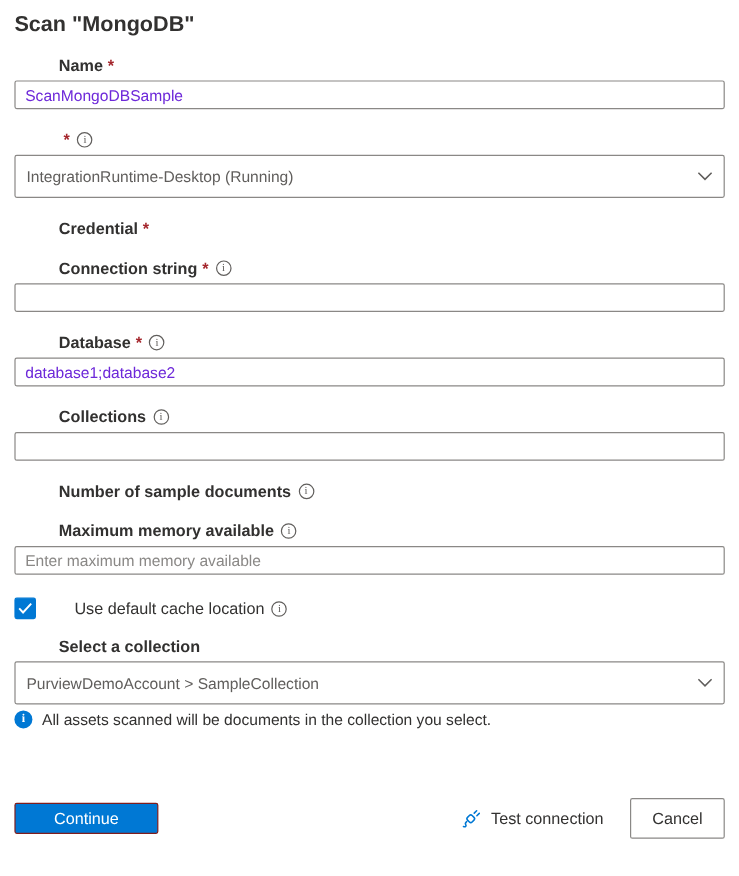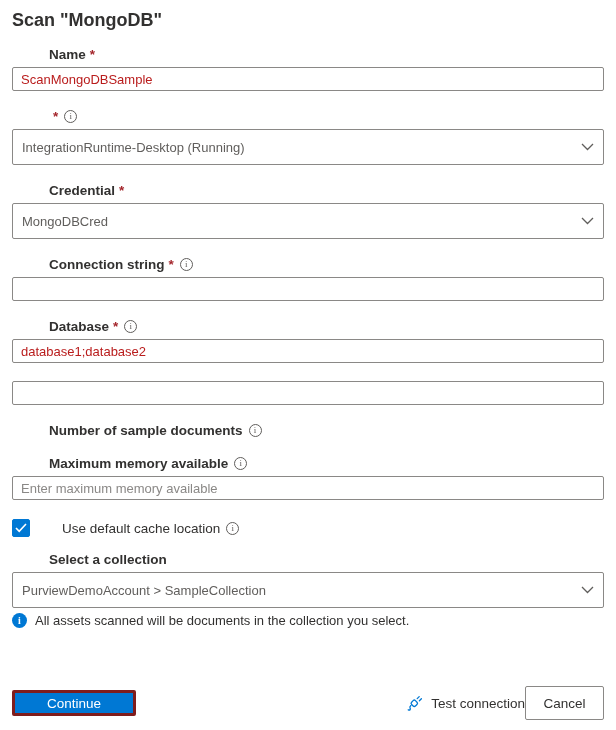--- a/index.html
+++ b/index.html
@@ -31,21 +31,21 @@
     font-size: 9px; line-height: 1; font-weight: 400; color: #605e5c;
     font-family: "Liberation Serif", serif;
     cursor: default; flex: 0 0 auto;
   }
   .info-icon::before { content: "i"; }
   .text-input {
     width: 100%; height: 24px;
     border: 1px solid #8a8886; border-radius: 2px;
     padding: 0 8px; font-size: 13px;
     font-family: "Liberation Sans", sans-serif;
-    color: #b91c1c; background: #fff; outline: none;
+    color: #6d28d9; background: #fff; outline: none;
   }
   .text-input::placeholder { color: #8a8886; opacity: 1; }
   .dropdown {
     display: flex; align-items: center; justify-content: space-between;
     width: 100%; height: 36px;
     border: 1px solid #8a8886; border-radius: 2px;
     padding: 0 9px; background: #fff; cursor: pointer;
   }
   .dropdown .value { font-size: 13px; color: #605e5c; white-space: nowrap; overflow: hidden; }
   .chevron { flex: 0 0 auto; margin-left: 8px; display: flex; }
@@ -75,31 +75,31 @@
     margin-right: 8px; flex: 0 0 auto;
   }
   .info-filled-icon::before { content: "i"; }
   .footer {
     display: flex; align-items: center; justify-content: space-between;
     margin-top: 58px;
   }
   .btn-primary {
     min-width: 84px; height: 26px;
     background: #0078d4; color: #fff;
-    border: 3px solid #7f1d1d; border-radius: 2px;
+    border: 1px solid #7f1d1d; border-radius: 2px;
     font-size: 13.5px; font-family: "Liberation Sans", sans-serif;
     padding: 0 32px; cursor: pointer;
   }
   .footer-right { display: flex; align-items: center; }
   .btn-link {
     display: inline-flex; align-items: center;
     background: transparent; border: none;
     font-size: 13.5px; color: #323130;
     font-family: "Liberation Sans", sans-serif;
-    cursor: pointer; padding: 0; 
+    cursor: pointer; padding: 0; margin-right: 22px;
   }
   .btn-link .plug-icon { margin-right: 8px; display: flex; }
   .btn-default {
     min-width: 79px; height: 34px;
     background: #fff; color: #323130;
     border: 1px solid #8a8886; border-radius: 2px;
     font-size: 13.5px; font-family: "Liberation Sans", sans-serif;
     padding: 0 14px; cursor: pointer;
   }
 </style>
@@ -129,28 +129,20 @@
         </svg>
     </span>
   </div>
 </div>
 
 <div class="field-group">
   <div class="label-row">
     <span>Credential</span>
       <span class="required-marker">*</span>
   </div>
-  <div class="dropdown">
-    <span class="value">MongoDBCred</span>
-    <span class="chevron">
-      <svg width="13" height="8" viewBox="0 0 13 8">
-          <path d="M1 1l5.5 5.5L12 1" fill="none" stroke="#605e5c" stroke-width="1.3"></path>
-        </svg>
-    </span>
-  </div>
 </div>
 
 <div class="field-group">
   <div class="label-row">
     <span>Connection string</span>
       <span class="required-marker">*</span>
     <span class="info-icon"></span>
   </div>
   <input class="text-input" type="text" value="" style="">
 </div>
@@ -158,20 +150,24 @@
 <div class="field-group">
   <div class="label-row">
     <span>Database</span>
       <span class="required-marker">*</span>
     <span class="info-icon"></span>
   </div>
   <input class="text-input" type="text" value="database1;database2" style="">
 </div>
 
 <div class="field-group">
+  <div class="label-row">
+    <span>Collections</span>
+    <span class="info-icon"></span>
+  </div>
   <input class="text-input" type="text" value="" style="">
 </div>
 
 <div class="field-group">
   <div class="label-row">
     <span>Number of sample documents</span>
     <span class="info-icon"></span>
   </div>
 </div>
 

